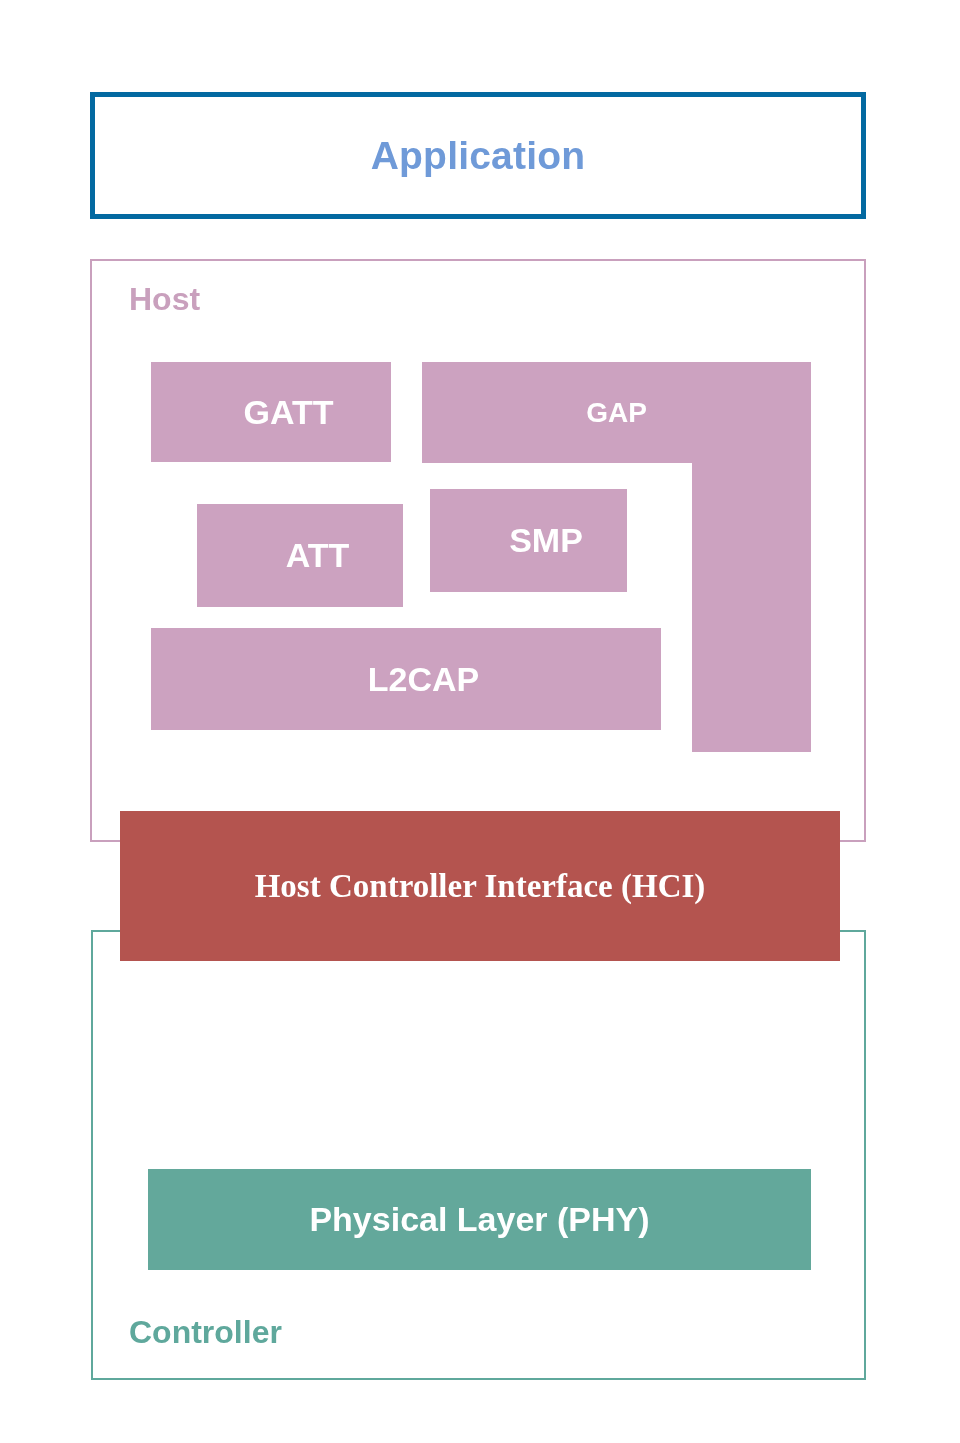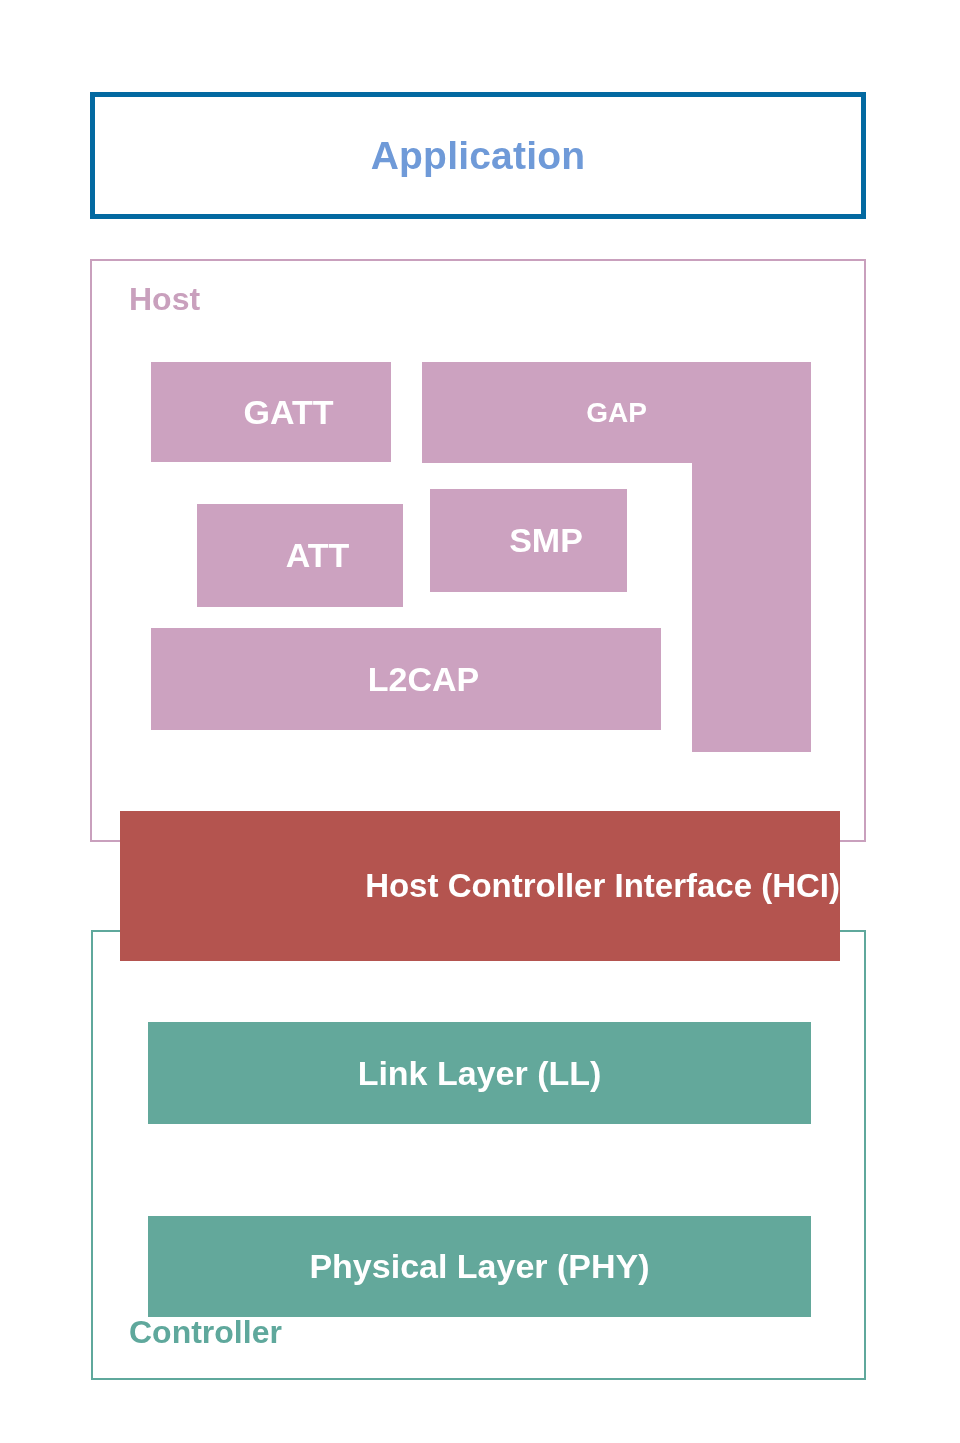--- a/index.html
+++ b/index.html
@@ -81,22 +81,23 @@
     color: #ffffff; font-weight: bold; font-size: 28px;
   }
 
   
   .hci-box {
     left: 120px; top: 811px;
     width: 720px; height: 150px;
     background: #b4544f;
     display: flex;
     align-items: center;
-    justify-content: flex-end;
+    justify-content: center;
     z-index: 5;
+    font-family: Liberation Serif, serif;
   }
   .hci-label {
     color: #ffffff;
     font-weight: bold;
     font-size: 33px;
   }
 
   
   .ctrl-box {
     left: 91px; top: 930px;
@@ -115,21 +116,21 @@
   .teal {
     background: #63a89b;
     display: flex;
     align-items: center;
     justify-content: center;
     color: #ffffff;
     font-weight: bold;
     font-size: 34px;
   }
   .blk-ll  { left: 148px; top: 1022px; width: 663px; height: 102px; }
-  .blk-phy { left: 148px; top: 1216px; width: 663px; height: 101px; }
+  .blk-phy { left: 148px; top: 1169px; width: 663px; height: 101px; }
 </style>
 </head>
 <body>
 
 <div id="canvas">
 
   <div class="abs app-box">
     <span class="app-label">Application</span>
   </div>
 
@@ -148,19 +149,18 @@
   <div class="abs mauve blk-smp">SMP</div>
 
   <div class="abs mauve blk-l2cap">L2CAP</div>
 
   <div class="abs ctrl-box"></div>
 
   <div class="abs hci-box">
     <span class="hci-label">Host Controller Interface (HCI)</span>
   </div>
 
-  <div class="abs teal blk-ll">Link Layer (LL)</div>
 
   <div class="abs teal blk-phy">Physical Layer (PHY)</div>
 
   <div class="abs ctrl-label">Controller</div>
 
 </div>
 
 </body></html>

